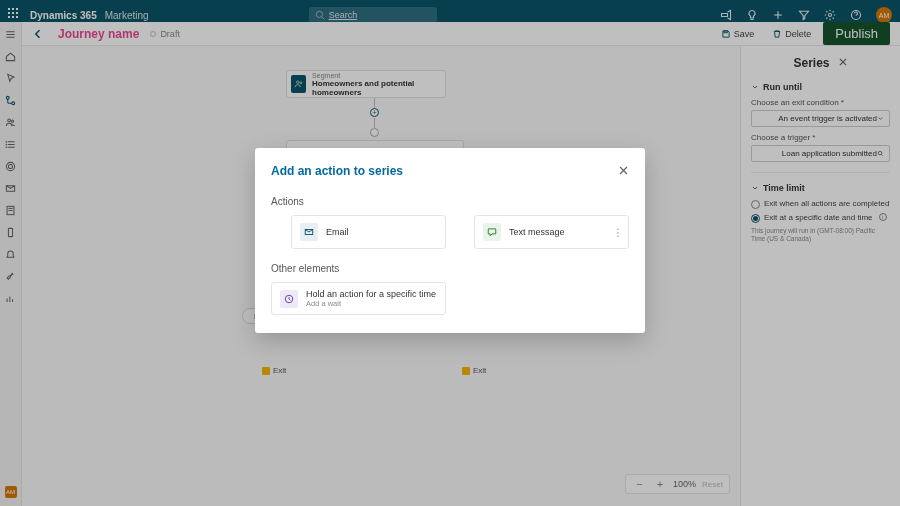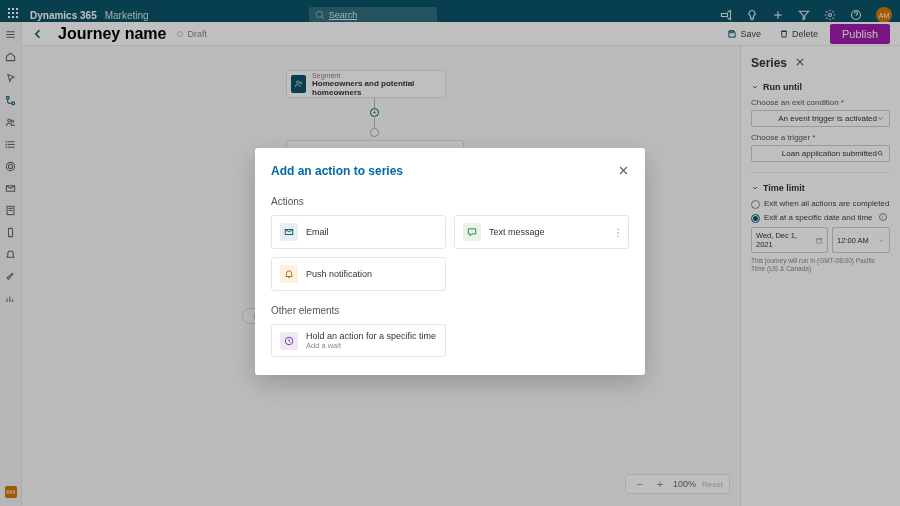--- a/index.html
+++ b/index.html
@@ -21,27 +21,27 @@
     
     .leftrail { position: absolute; left: 0; top: 22px; bottom: 0; width: 22px; background: #f3f3f3; border-right: 1px solid #e5e5e5; display: flex; flex-direction: column; align-items: center; padding-top: 6px; gap: 10px; }
     .leftrail .ri { width: 12px; height: 12px; display: flex; align-items: center; justify-content: center; }
     .leftrail .ri svg { width: 11px; height: 11px; stroke: #666; fill: none; stroke-width: 1.5; }
     .leftrail .ri.active svg { stroke: #0b556a; }
     .leftrail .avatar-sm { margin-top: auto; margin-bottom: 8px; width: 12px; height: 12px; border-radius: 2px; background: #d97706; font-size: 6px; color: #fff; display: flex; align-items: center; justify-content: center; }
     
     
     .cmdbar { position: absolute; left: 22px; right: 0; top: 22px; height: 24px; background: #fff; border-bottom: 1px solid #e8e8e8; display: flex; align-items: center; padding: 0 10px; font-size: 10px; }
     .back-arrow { width: 12px; height: 12px; stroke: #0b556a; fill: none; stroke-width: 2; margin-right: 14px; }
-    .jname { font-size: 16px; font-weight: 600; color: #000000; margin-right: 10px; }
+    .jname { font-size: 12px; font-weight: 600; color: #ec4899; margin-right: 10px; }
     .draft { font-size: 9px; color: #888; display: flex; align-items: center; gap: 3px; }
     .draft svg { width: 8px; height: 8px; stroke: #888; fill: none; }
     .cmdbar-right { margin-left: auto; display: flex; align-items: center; gap: 6px; }
     .cmd-btn { display: flex; align-items: center; gap: 3px; font-size: 9px; color: #444; padding: 3px 6px; }
     .cmd-btn svg { width: 10px; height: 10px; stroke: #0b556a; fill: none; stroke-width: 1.5; }
-    .publish-btn { background: #a21caf; color: #fff; padding: 4px 12px; border-radius: 2px; font-size: 11px; }
+    .publish-btn { background: #14532d; color: #fff; padding: 4px 12px; border-radius: 2px; font-size: 13px; }
     
     
     .canvas { position: absolute; left: 22px; top: 46px; right: 160px; bottom: 0; background: #fafafa; }
     .segment-card { position: absolute; left: 264px; top: 24px; width: 160px; height: 28px; background: #fff; border: 1px solid #e0e0e0; border-radius: 3px; display: flex; align-items: center; padding: 4px; gap: 6px; }
     .segment-card .ic { width: 18px; height: 18px; background: #0b556a; border-radius: 2px; display: flex; align-items: center; justify-content: center; }
     .segment-card .ic svg { width: 10px; height: 10px; stroke: #fff; fill: none; }
     .segment-card .lbl { font-size: 7px; color: #888; }
     .segment-card .val { font-size: 8px; color: #333; font-weight: 600; }
     .connector-line { position: absolute; left: 352px; width: 1px; background: #bbb; }
     .plus-circle { position: absolute; left: 348px; width: 9px; height: 9px; border: 1px solid #0b556a; border-radius: 50%; background: #fff; display: flex; align-items: center; justify-content: center; font-size: 7px; color: #0b556a; }
@@ -53,21 +53,21 @@
     .exit-marker { position: absolute; display: flex; align-items: center; gap: 3px; font-size: 8px; color: #555; }
     .exit-marker .sq { width: 8px; height: 8px; background: #f7b500; border-radius: 1px; }
     
     
     .zoom { position: absolute; right: 170px; bottom: 12px; display: flex; align-items: center; gap: 6px; background: #fff; border: 1px solid #e5e5e5; border-radius: 3px; padding: 3px 6px; font-size: 9px; color: #666; }
     .zoom button { background: none; border: none; font-size: 11px; color: #888; cursor: pointer; padding: 0 4px; }
     .zoom .reset { color: #bbb; font-size: 8px; }
     
     
     .rpanel { position: absolute; right: 0; top: 46px; width: 160px; bottom: 0; background: #fff; border-left: 1px solid #e5e5e5; padding: 10px; font-size: 9px; }
-    .rpanel-hd { display: flex; justify-content: flex-start; align-items: center; margin-bottom: 12px; gap: 8px; }
+    .rpanel-hd { display: flex; justify-content: center; align-items: center; margin-bottom: 12px; gap: 8px; }
     .rpanel-title { font-size: 12px; font-weight: 600; color: #333; }
     .rpanel-close svg { width: 10px; height: 10px; stroke: #666; fill: none; stroke-width: 2; }
     .section-hd { display: flex; align-items: center; gap: 4px; font-size: 9px; font-weight: 600; color: #333; margin-bottom: 6px; }
     .section-hd svg { width: 8px; height: 8px; stroke: #666; fill: none; stroke-width: 2; }
     .field-lbl { font-size: 8px; color: #555; margin-bottom: 3px; margin-top: 6px; }
     .dropdown { border: 1px solid #ccc; border-radius: 2px; padding: 3px 5px; font-size: 8px; color: #333; display: flex; justify-content: flex-end; align-items: center; }
     .dropdown svg { width: 7px; height: 7px; stroke: #666; fill: none; stroke-width: 2; }
     .radio-row { display: flex; align-items: flex-start; gap: 4px; margin: 4px 0; font-size: 8px; color: #444; }
     .radio { width: 9px; height: 9px; border: 1px solid #888; border-radius: 50%; flex-shrink: 0; margin-top: 1px; }
     .radio.checked { border-color: #0b556a; display: flex; align-items: center; justify-content: center; }
@@ -82,21 +82,21 @@
     .info-ic { width: 8px; height: 8px; border: 1px solid #888; border-radius: 50%; font-size: 6px; display: inline-flex; align-items: center; justify-content: center; color: #888; margin-left: 2px; }
     
     
     .overlay { position: absolute; inset: 0; background: rgba(0,0,0,.25); display: flex; align-items: flex-start; justify-content: center; padding-top: 148px; }
     .modal { width: 390px; background: #fff; border-radius: 3px; box-shadow: 0 8px 24px rgba(0,0,0,.2); padding: 14px 16px 18px; }
     .modal-hd { display: flex; justify-content: space-between; align-items: center; margin-bottom: 16px; }
     .modal-title { font-size: 12px; font-weight: 600; color: #0369a1; }
     .modal-close svg { width: 11px; height: 11px; stroke: #666; fill: none; stroke-width: 1.8; }
     .section-lbl { font-size: 10px; color: #555; margin-bottom: 8px; }
     .action-grid { display: grid; grid-template-columns: 1fr 1fr; gap: 8px; margin-bottom: 14px; }
-    .action-tile { border: 1px solid #e5e5e5; border-radius: 3px; padding: 8px; display: flex; align-items: center; gap: 8px; height: 34px; position: relative; }
+    .action-tile { border: 1px solid #e5e5e5; border-radius: 3px; padding: 8px; display: flex; align-items: center; gap: 8px; height: 34px; position: relative; margin-left: 20px; }
     .action-tile.wide { grid-column: 1; }
     .tile-ic { width: 18px; height: 18px; border-radius: 2px; display: flex; align-items: center; justify-content: center; }
     .tile-ic.blue { background: #e8eef2; }
     .tile-ic.green { background: #e6f4ea; }
     .tile-ic.orange { background: #fdf1e0; }
     .tile-ic.purple { background: #efe9f7; }
     .tile-ic svg { width: 10px; height: 10px; }
     .tile-lbl { font-size: 9px; color: #333; }
     .tile-sub { font-size: 7.5px; color: #888; }
     .tile-more { position: absolute; right: 6px; top: 50%; transform: translateY(-50%); font-size: 10px; color: #888; letter-spacing: -1px; }
@@ -347,35 +347,20 @@
     <span>Time limit</span>
   </div>
   <div class="radio-row">
     <div class="radio"></div>
     <span>Exit when all actions are completed</span>
   </div>
   <div class="radio-row">
     <div class="radio checked"></div>
     <span>Exit at a specific date and time</span>
     <span class="info-ic">i</span>
-  </div>
-  <div class="date-row">
-    <div class="date-input">
-      <span>Wed, Dec 1, 2021</span>
-      <svg viewBox="0 0 16 16">
-          <rect x="2" y="3" width="12" height="11"></rect>
-          <line x1="2" y1="6" x2="14" y2="6"></line>
-        </svg>
-    </div>
-    <div class="time-input">
-      <span>12:00 AM</span>
-      <svg viewBox="0 0 16 16">
-          <path d="M4 6l4 4 4-4"></path>
-        </svg>
-    </div>
   </div>
   <div class="tz-note">This journey will run in (GMT-08:00) Pacific Time (US &amp; Canada)</div>
 </div>
 
 <div class="overlay">
   <div class="modal">
     <div class="modal-hd">
       <span class="modal-title">Add an action to series</span>
       <span class="modal-close"><svg viewBox="0 0 16 16">
             <line x1="3" y1="3" x2="13" y2="13"></line>
@@ -395,29 +380,20 @@
       </div>
       <div class="action-tile">
         <div class="tile-ic green">
             <svg viewBox="0 0 16 16" fill="none" stroke="#2e7d32" stroke-width="1.5">
               <path d="M2 3h12v8H8l-3 3v-3H2z"></path>
             </svg>
           </div>
         <span class="tile-lbl">Text message</span>
         <span class="tile-more">⋮</span>
       </div>
-      <div class="action-tile wide">
-        <div class="tile-ic orange">
-            <svg viewBox="0 0 16 16" fill="none" stroke="#b26a00" stroke-width="1.5">
-              <path d="M4 10V7a4 4 0 0 1 8 0v3l1 2H3z"></path>
-              <path d="M7 13a1 1 0 0 0 2 0"></path>
-            </svg>
-          </div>
-        <span class="tile-lbl">Push notification</span>
-      </div>
     </div>
     <div class="section-lbl">Other elements</div>
     <div class="other-tile">
       <div class="tile-ic purple">
           <svg viewBox="0 0 16 16" fill="none" stroke="#6b3fa0" stroke-width="1.5">
             <circle cx="8" cy="8" r="6"></circle>
             <path d="M8 5v3l2 2"></path>
           </svg>
         </div>
       <div>

